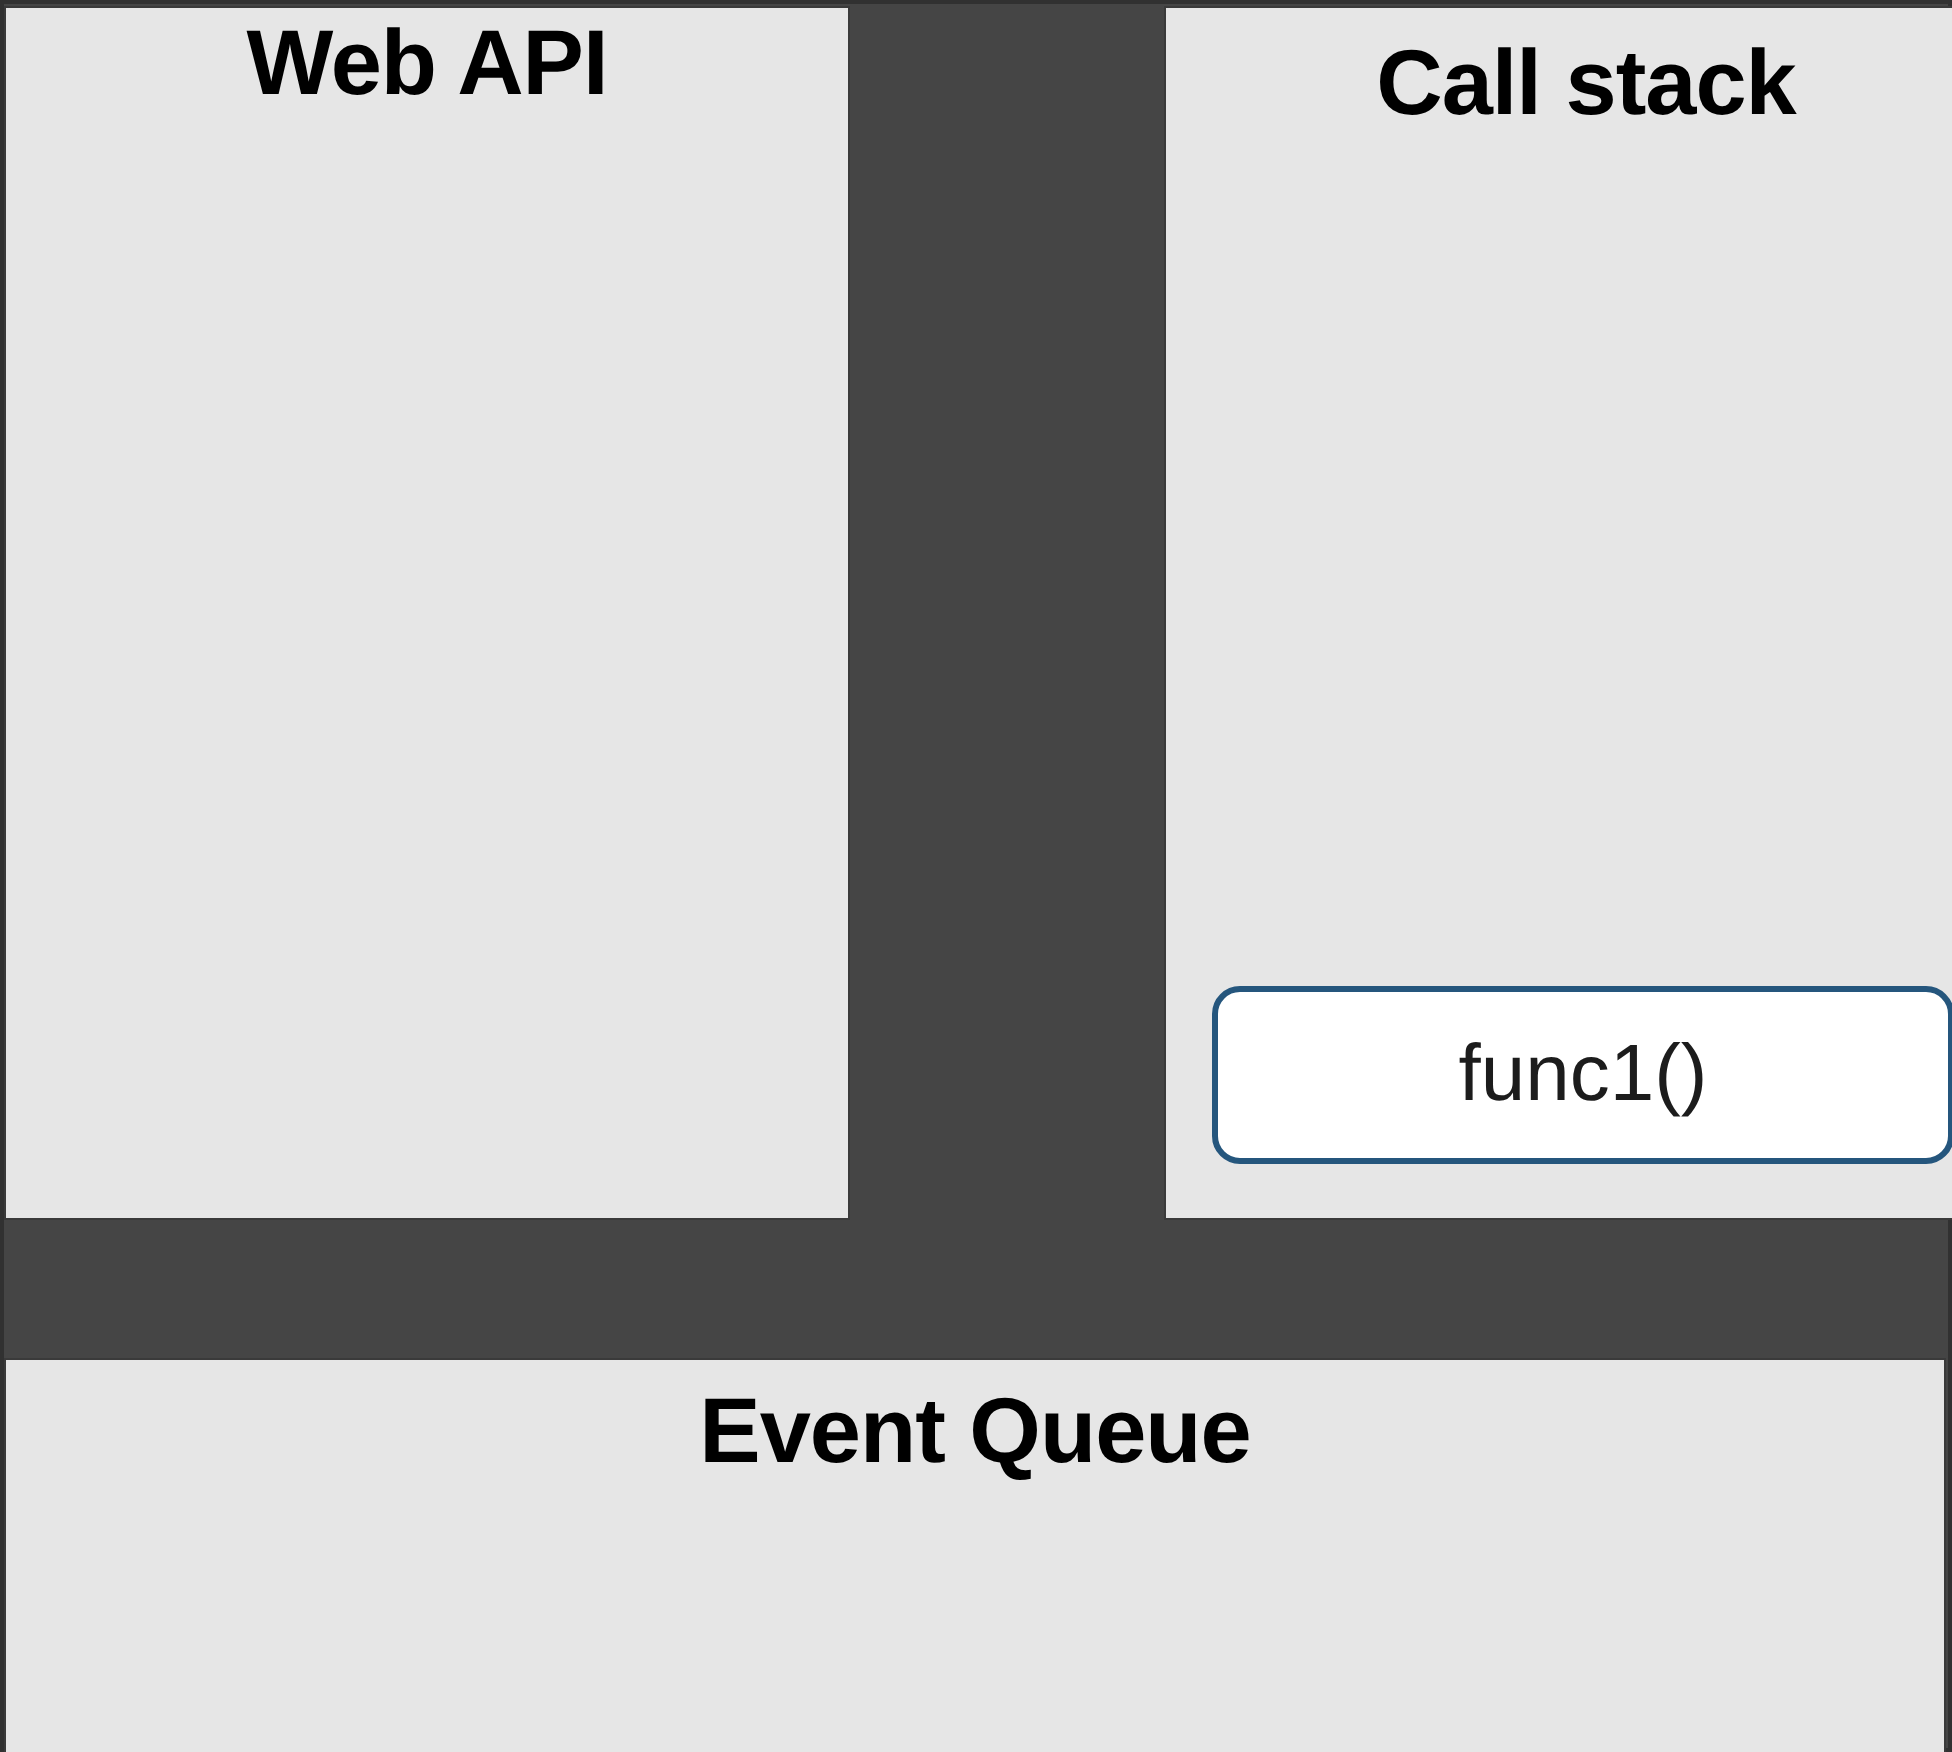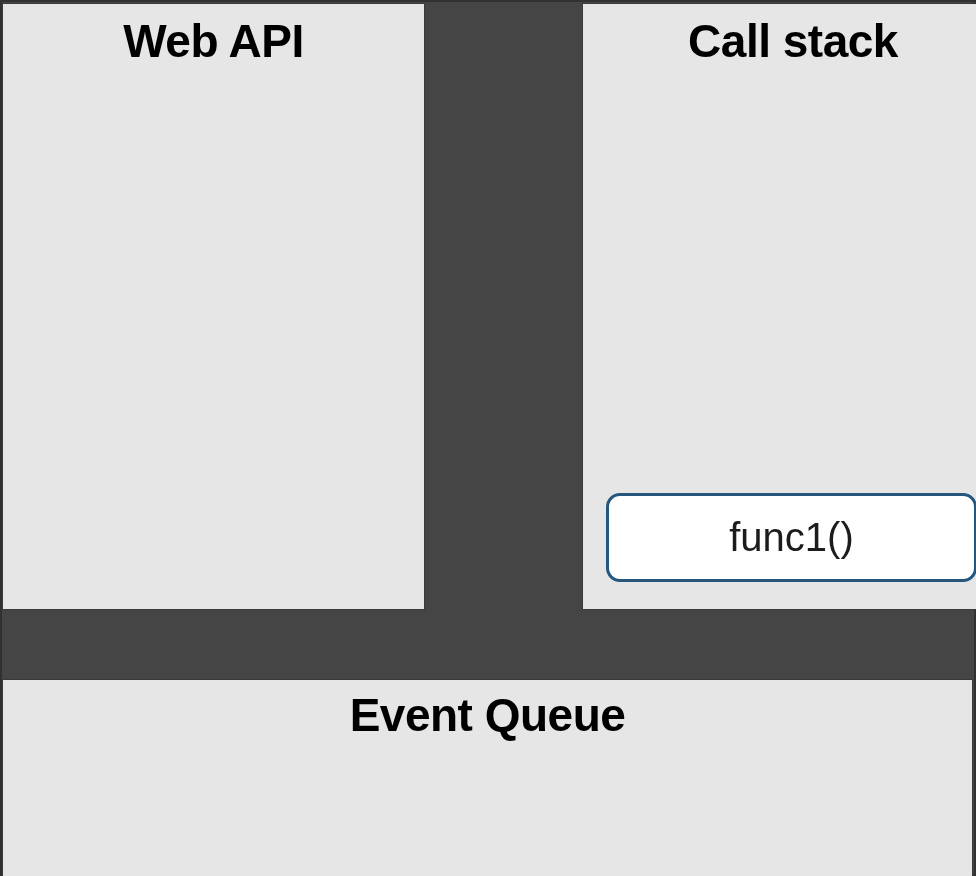--- a/index.html
+++ b/index.html
@@ -34,21 +34,21 @@
     color: var(--title-text, #000000);
     letter-spacing: -0.5px;
   }
 
   #web-api-panel {
     left: 0px;
     top: 1px;
     width: 423px;
     height: 607px;
   }
-  #web-api-panel .panel-title { padding-top: 10px; }
+  #web-api-panel .panel-title { }
 
   #call-stack-panel {
     left: 580px;
     top: 1px;
     width: 422px;
     height: 607px;
   }
   #call-stack-panel .panel-title { padding-top: 10px; }
 
   #event-queue-panel {

